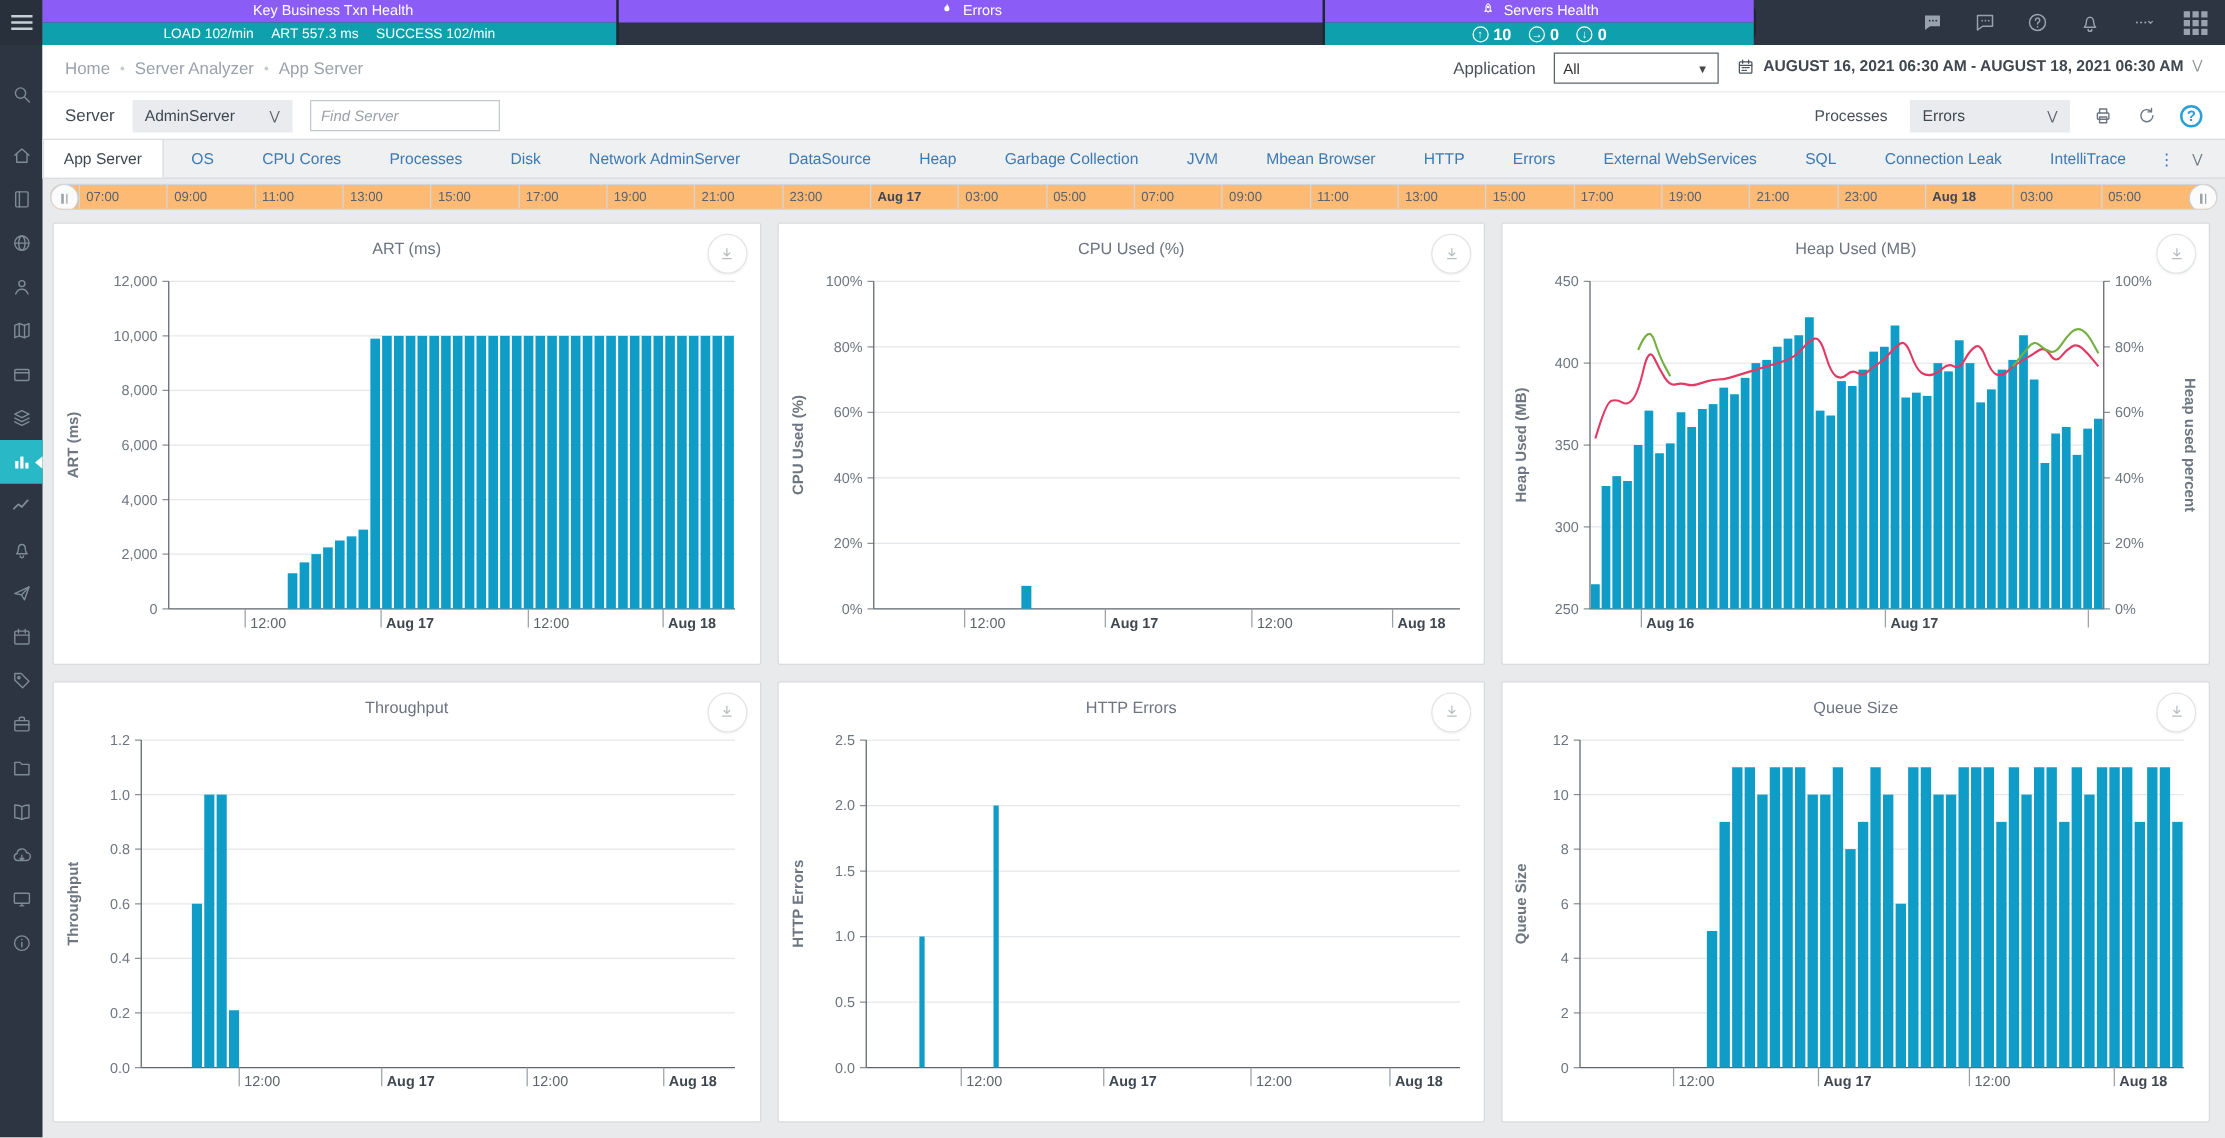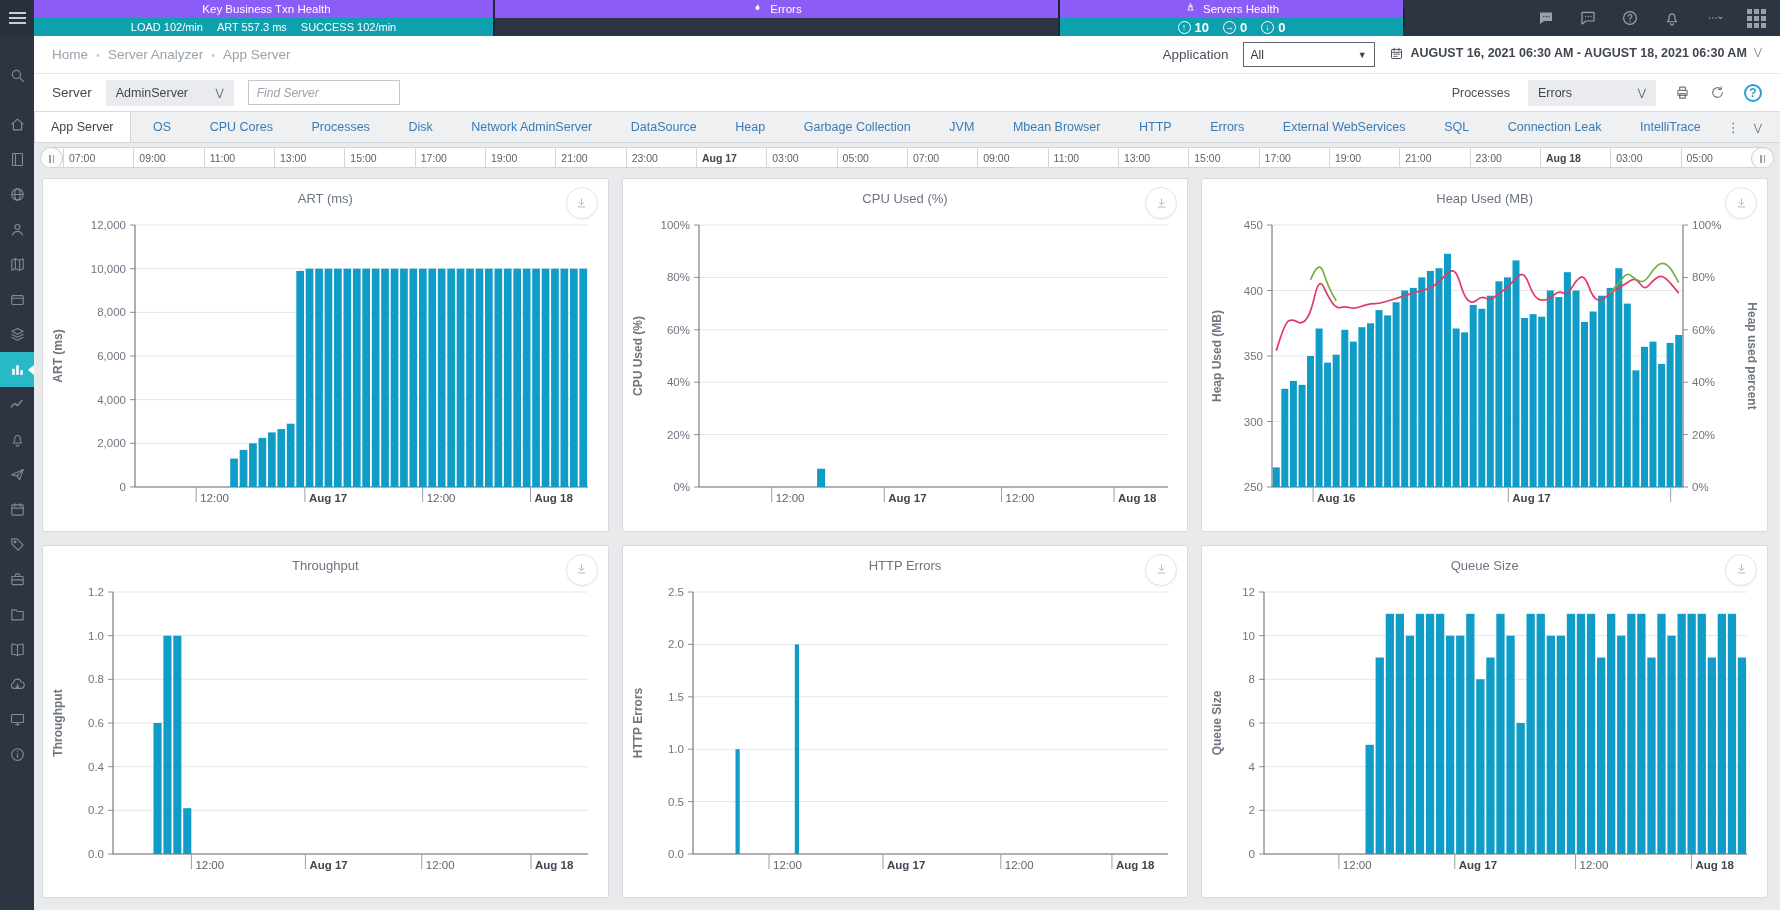--- a/index.html
+++ b/index.html
@@ -64,21 +64,21 @@
   .tabbar { height:31px; background:#eef0f2; border-bottom:1px solid #d5d8db; display:flex; align-items:stretch; padding-right:8px; }
   .tabs { flex:1; display:flex; justify-content:space-between; }
   .tab { display:flex; align-items:center; padding:0 16px; font-size:12.5px; color:#3d7ab3; cursor:pointer; white-space:nowrap; }
   .tab.active { background:#ffffff; color:#3f4750; border-left:1px solid #d5d8db; border-right:1px solid #d5d8db; }
   .tab-more { display:flex; align-items:center; gap:14px; padding:0 10px; color:#3d7ab3; }
   .tab-more .dots { font-size:13px; cursor:pointer; }
   .tab-more .chev { font-size:10px; color:#6b7680; cursor:pointer; }
 
   
   .timerow { height:29px; display:flex; align-items:center; padding:0 6px; }
-  .ribbon { position:relative; flex:1; height:21px; background:#ffffff; border:1px solid #d2d5d9; border-radius:10px; display:flex; align-items:flex-end; overflow:hidden; }
+  .ribbon { position:relative; flex:1; height:21px; background:#fdba74; border:1px solid #d2d5d9; border-radius:10px; display:flex; align-items:flex-end; overflow:hidden; }
   .ribbon-labels { flex:1; display:flex; height:100%; margin:0 22px; }
   .t-cell { flex:1; display:flex; align-items:center; border-left:1px solid #d2d5d9; padding-left:5px; font-size:10.5px; color:#5a626b; white-space:nowrap; overflow:hidden; }
   .t-cell.bold { font-weight:bold; color:#3f4750; }
   .handle { position:absolute; top:-1px; width:23px; height:23px; background:#fbfbfc; border:1px solid #c8ccd0; border-radius:50%; display:flex; align-items:center; justify-content:center; gap:2px; cursor:ew-resize; z-index:2; }
   .handle i { display:block; width:1.6px; height:8px; background:#9aa1a8; }
   .handle.left { left:-1px; } .handle.right { right:-1px; }
 
   
   .charts { flex:1; display:grid; grid-template-columns:repeat(3,1fr); grid-template-rows:repeat(2,1fr); gap:13px; padding:6px 12px 12px 8px; min-height:0; }
   .panel { position:relative; background:#ffffff; border:1px solid #d8dadd; border-radius:2px; min-height:0; }

